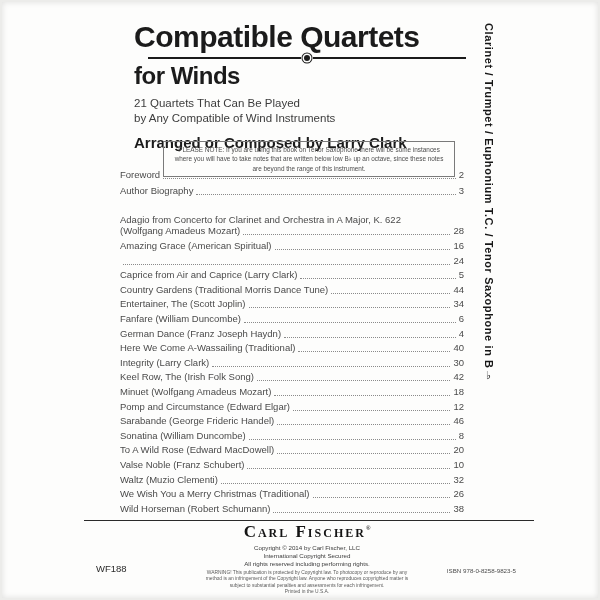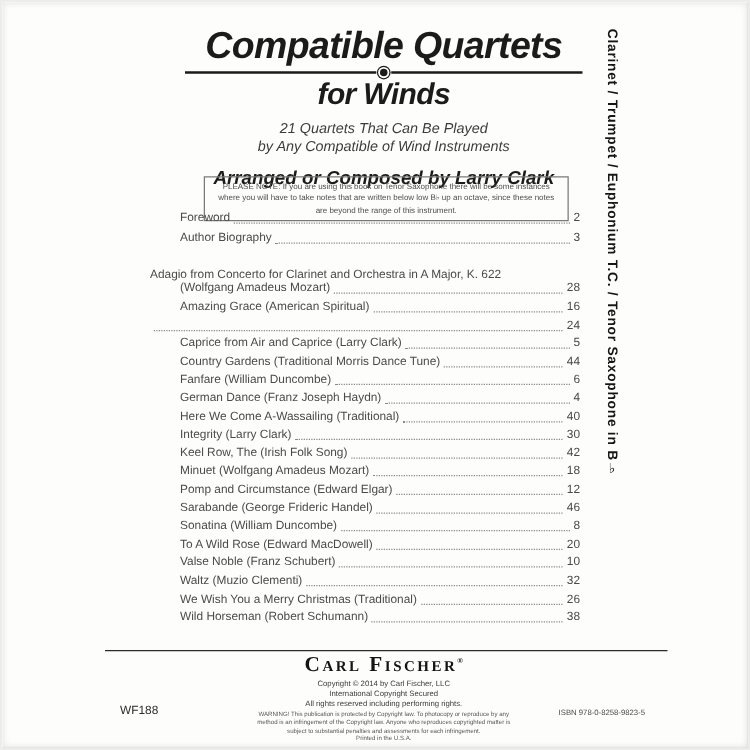--- a/index.html
+++ b/index.html
@@ -9,21 +9,21 @@
     font-family:"Liberation Sans","DejaVu Sans",sans-serif;
     -webkit-font-smoothing:antialiased;
   }
   .page{
     position:relative;width:596px;height:596px;margin:2px;
     background:#fdfdfc;
     box-shadow:inset 0 0 6px rgba(0,0,0,.12);
     overflow:hidden;
   }
   
-  .header{position:absolute;top:20px;left:132px;width:346px;text-align:center;color:#1b1b1b;font-style:italic;}
+  .header{position:absolute;top:20px;left:132px;width:346px;text-align:left;color:#1b1b1b;}
   .title1{font-size:30px;font-weight:bold;letter-spacing:-0.5px;line-height:1;}
   .divider{display:flex;align-items:center;margin:3px 14px 2px 14px;}
   .divider::before,.divider::after{content:"";flex:1;border-top:2px solid #1b1b1b;}
   .divider-dot{width:6px;height:6px;border-radius:50%;background:#1b1b1b;margin:0 3px;
     box-shadow:0 0 0 1.5px #fdfdfc,0 0 0 2.5px #1b1b1b;}
   .title2{font-size:24px;font-weight:bold;letter-spacing:-0.5px;line-height:1.05;}
   .subtitle{margin-top:8px;font-size:11.5px;color:#3c3c3c;line-height:1.3;}
   .byline{margin-top:8px;font-size:15px;font-weight:bold;color:#1b1b1b;}
   
   .notebox{
@@ -32,21 +32,21 @@
     font-size:6.4px;line-height:1.45;text-align:center;color:#4d4d4d;
   }
   
   .toc{position:absolute;top:167px;left:118px;width:344px;color:#4a4a4a;}
   .toc-front .toc-entry{height:16px;}
   .toc-gap{height:13px;}
   .toc-works .toc-entry{height:14.6px;}
   .toc-works .toc-entry.two-line{height:26px;}
   .toc-line1{font-size:9.5px;line-height:11px;white-space:nowrap;}
   .toc-row{display:flex;align-items:flex-end;font-size:9.5px;line-height:12px;}
-  .toc-title{white-space:nowrap;margin-left:24px;}
+  .toc-title{white-space:nowrap;}
   .toc-leader{flex:1;border-bottom:1.4px dotted #8a8a8a;margin:0 3px 2px 3px;min-width:10px;}
   .toc-page{text-align:right;}
   
   .side-strip{
     position:absolute;top:21px;left:481px;
     writing-mode:vertical-rl;
     font-size:11px;font-weight:bold;color:#161616;letter-spacing:0.6px;
     white-space:nowrap;
   }
   
@@ -145,20 +145,28 @@
 
         <div class="toc-entry">
 
           <div class="toc-row">
             <span class="toc-title">Country Gardens (Traditional Morris Dance Tune)</span>
             <span class="toc-leader"></span>
             <span class="toc-page">44</span>
           </div>
         </div>
 
+        <div class="toc-entry">
+
+          <div class="toc-row">
+            <span class="toc-title">Entertainer, The (Scott Joplin)</span>
+            <span class="toc-leader"></span>
+            <span class="toc-page">34</span>
+          </div>
+        </div>
 
         <div class="toc-entry">
 
           <div class="toc-row">
             <span class="toc-title">Fanfare (William Duncombe)</span>
             <span class="toc-leader"></span>
             <span class="toc-page">6</span>
           </div>
         </div>
 

